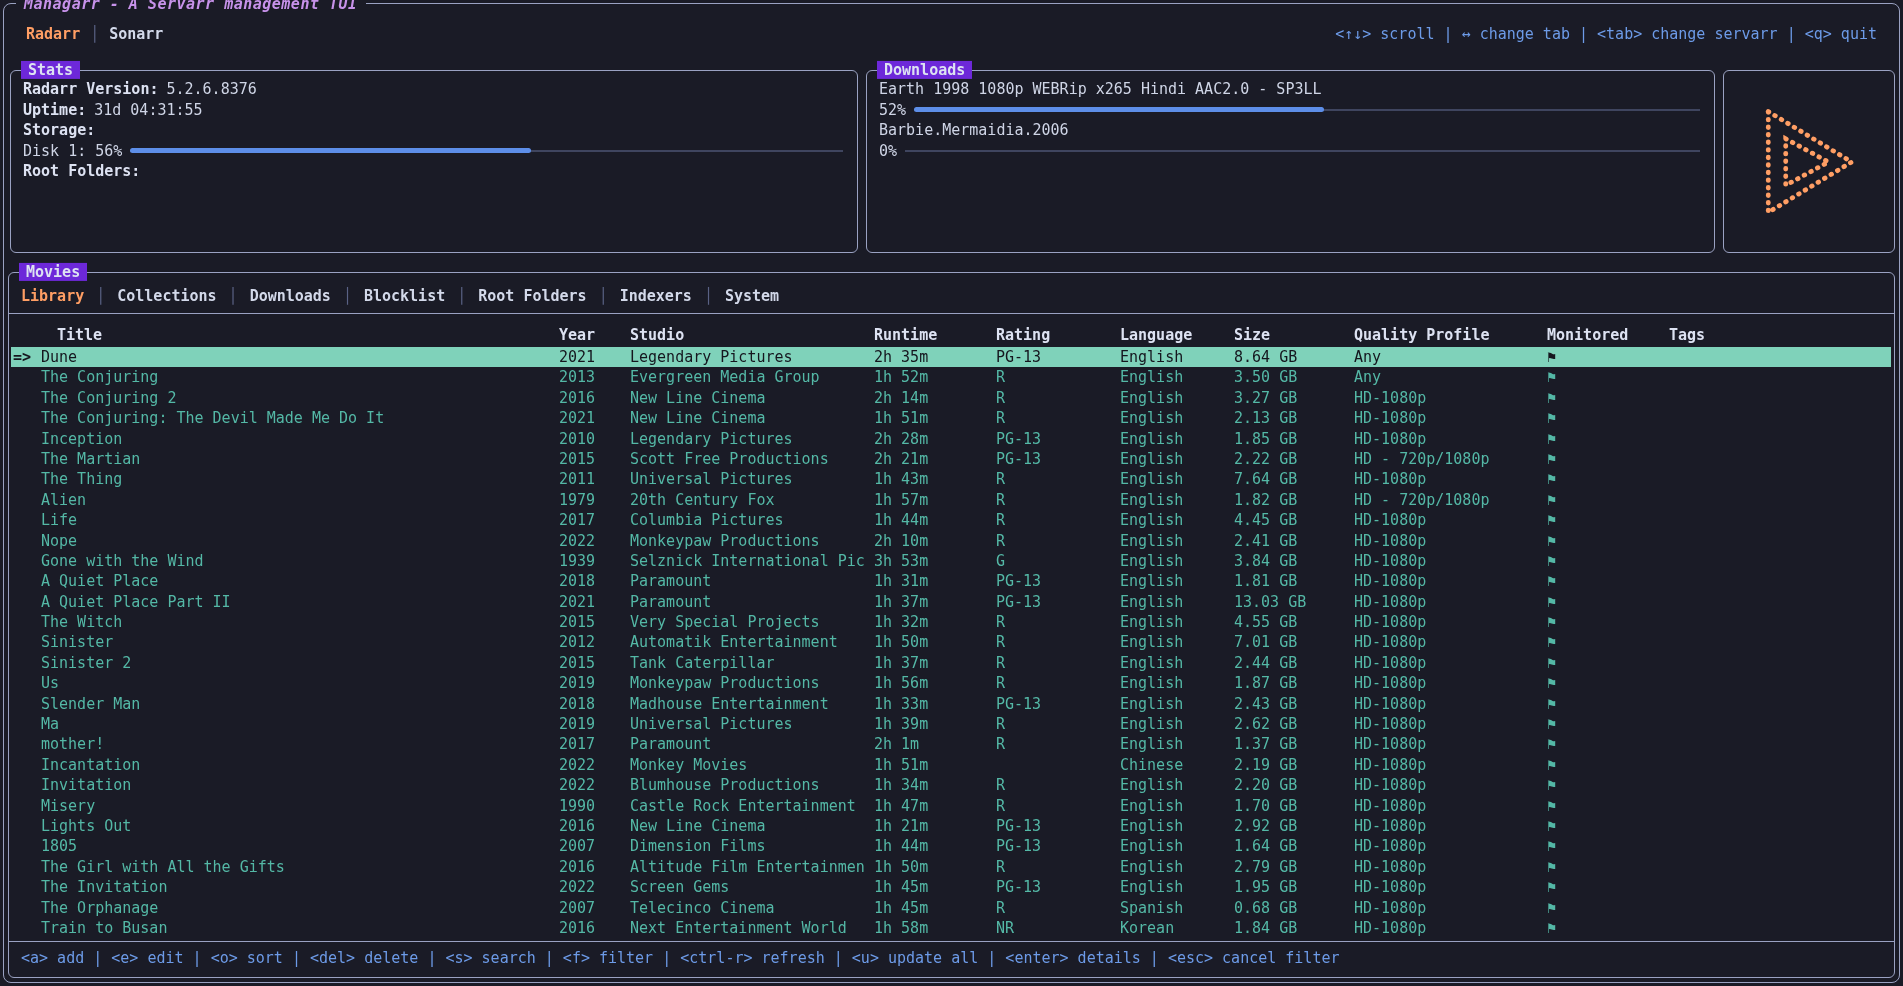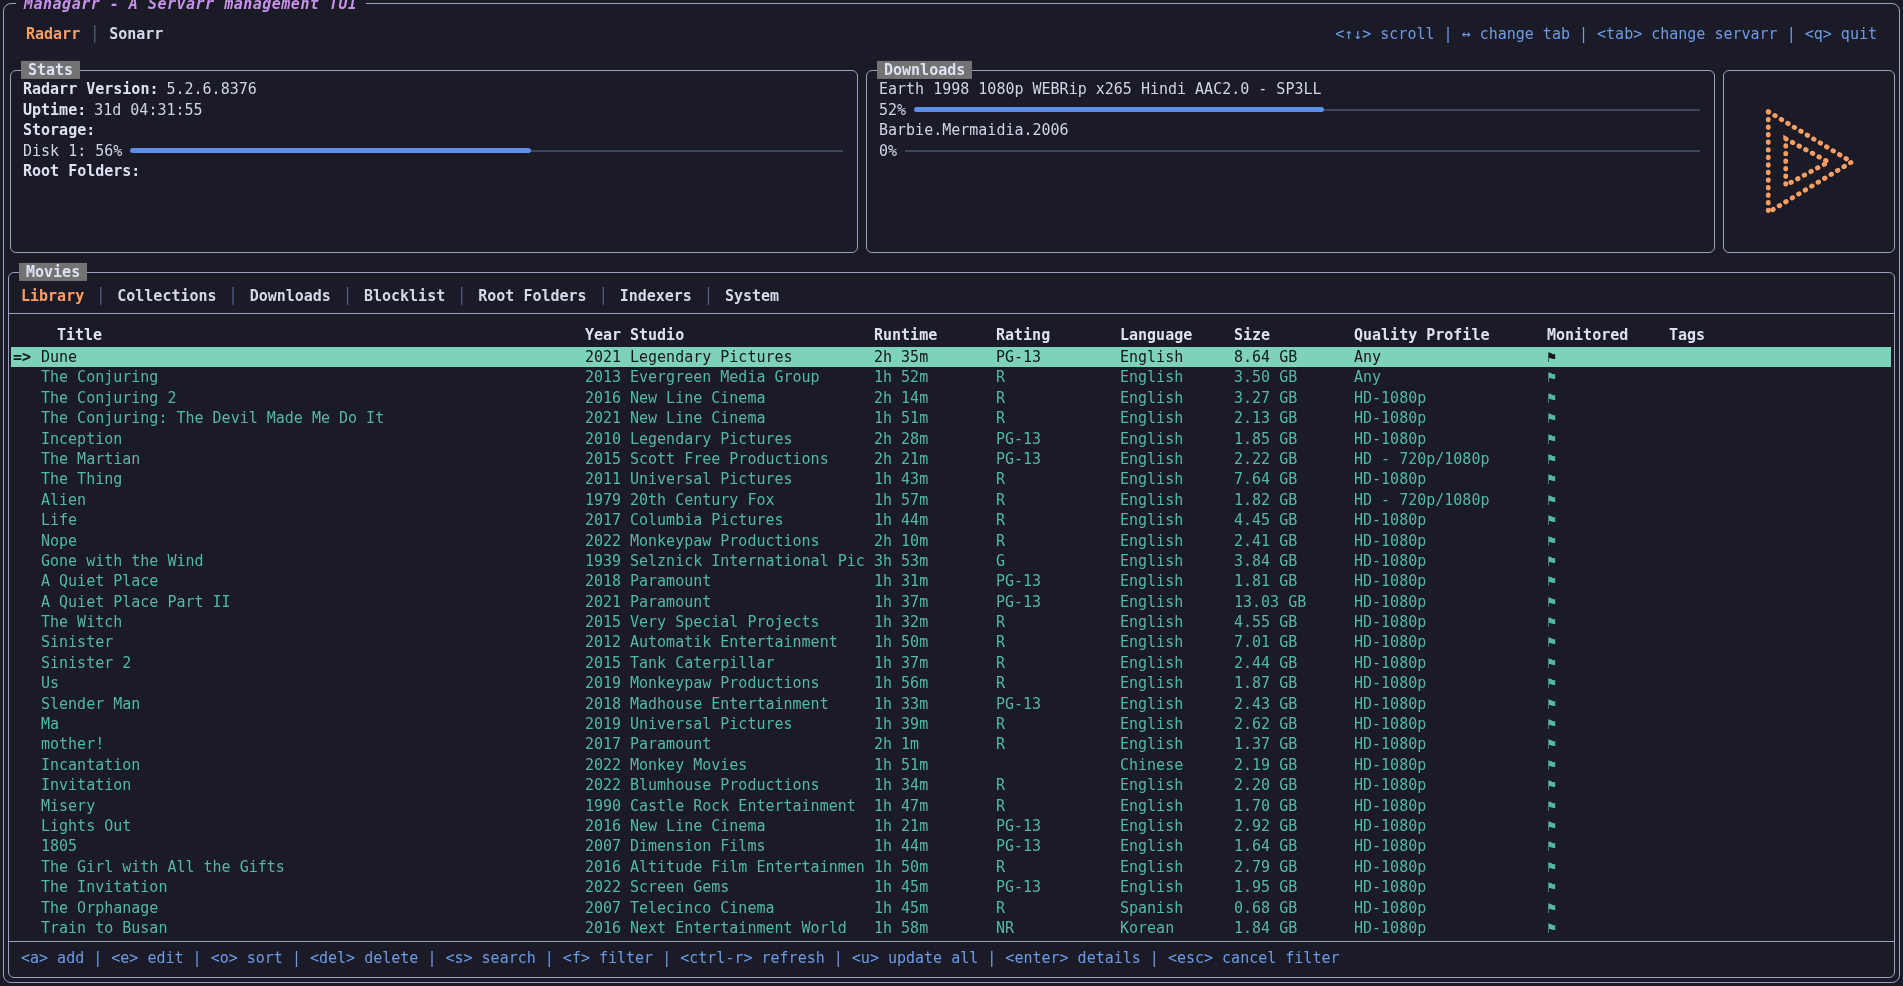--- a/index.html
+++ b/index.html
@@ -24,21 +24,21 @@
   }
   .top-help {
     position: absolute; top: 24px; right: 26px; height: 20px; line-height: 20px;
     color: #6d9be8;
   }
   .panel {
     position: absolute; border: 1.5px solid #9aa2c2; border-radius: 6px;
   }
   .panel-title {
     position: absolute; top: 0; left: 10px; transform: translateY(-56%);
-    background: #737373; padding: 0 7px; font-weight: bold; color: #dde2f2; white-space: pre;
+    background: #6d28d9; padding: 0 7px; font-weight: bold; color: #dde2f2; white-space: pre;
   }
   .stats-panel   { top: 70px; left: 10px;   width: 848px;  height: 183px; }
   .downloads-panel{ top: 70px; left: 866px; width: 849px;  height: 183px; }
   .logo-panel    { top: 70px; left: 1723px; width: 172px;  height: 183px;
                    display: flex; align-items: center; justify-content: center; }
   .panel-body { position: absolute; top: 8px; left: 12px; right: 12px; bottom: 6px; }
   .line { height: 20.5px; line-height: 20.5px; display: flex; align-items: center; gap: 8px; white-space: pre; }
   .lbl-bold { font-weight: bold; color: #dde2f2; }
   .lbl { color: #cfd5e6; }
   .gauge { flex: 1; position: relative; height: 20.5px; }
@@ -54,21 +54,21 @@
   .tabs-underline { position: absolute; top: 40px; left: 0; right: 0; border-top: 1.5px solid #9aa2c2; }
 
   .thead { position: absolute; top: 52px; left: 2px; width: 1880px; height: 21px; line-height: 21px;
            font-weight: bold; color: #dde2f2; }
   .rows  { position: absolute; top: 74px; left: 2px; width: 1880px; }
   .trow  { position: relative; height: 20.4px; line-height: 20.4px; color: #54b8a6; cursor: pointer; }
   .trow.selected { background: #7fd2ba; color: #15161e; }
   .cell { position: absolute; top: 0; white-space: pre; }
   .c-arrow    { left: 2px;    font-weight: bold; }
   .c-title    { left: 30px; }
-  .c-year     { left: 574px; text-align: right; }
+  .c-year     { left: 548px; text-align: right; }
   .c-studio   { left: 619px; width: 242px; overflow: hidden; }
   .c-runtime  { left: 863px; }
   .c-rating   { left: 985px; }
   .c-language { left: 1109px; }
   .c-size     { left: 1223px; }
   .c-quality  { left: 1343px; }
   .c-monitored{ left: 1536px; }
   .c-tags     { left: 1658px; }
   .thead .c-title { left: 46px; }
   .thead .c-studio { overflow: visible; }

